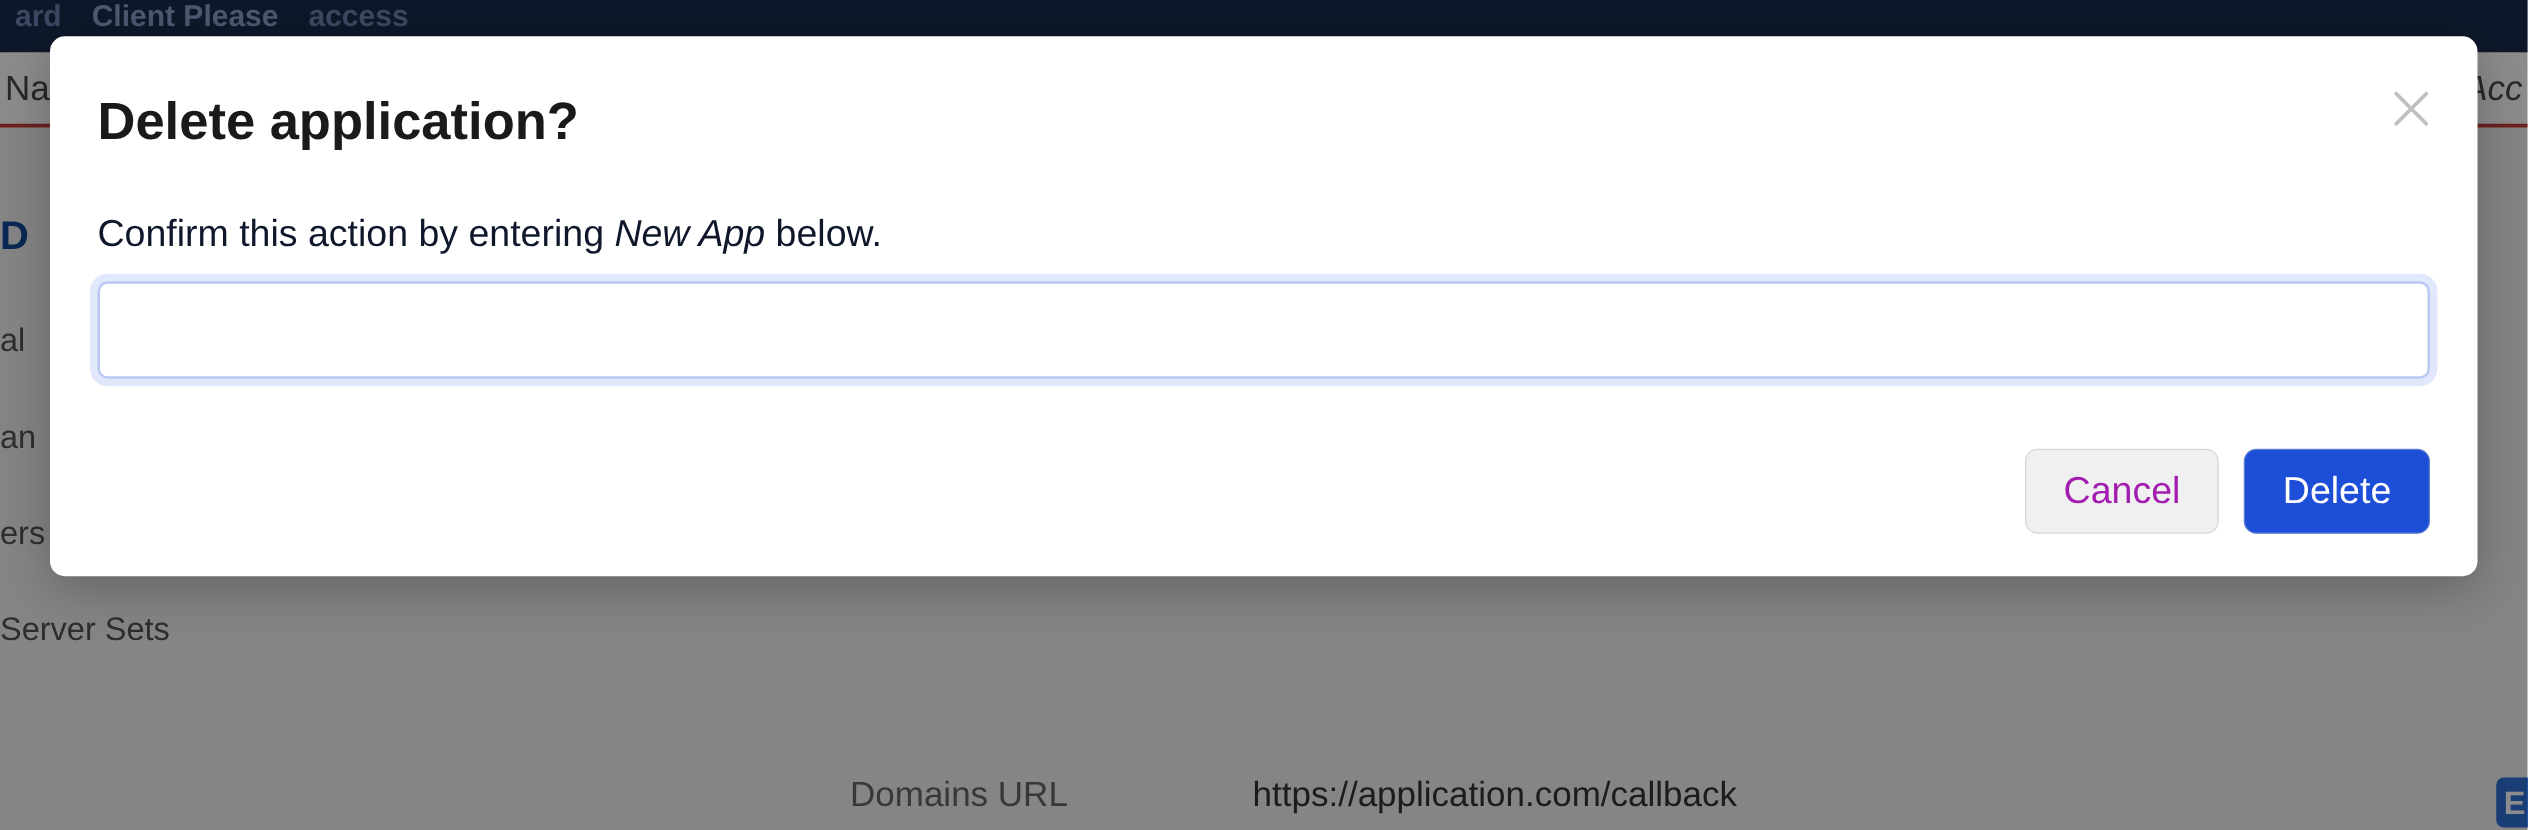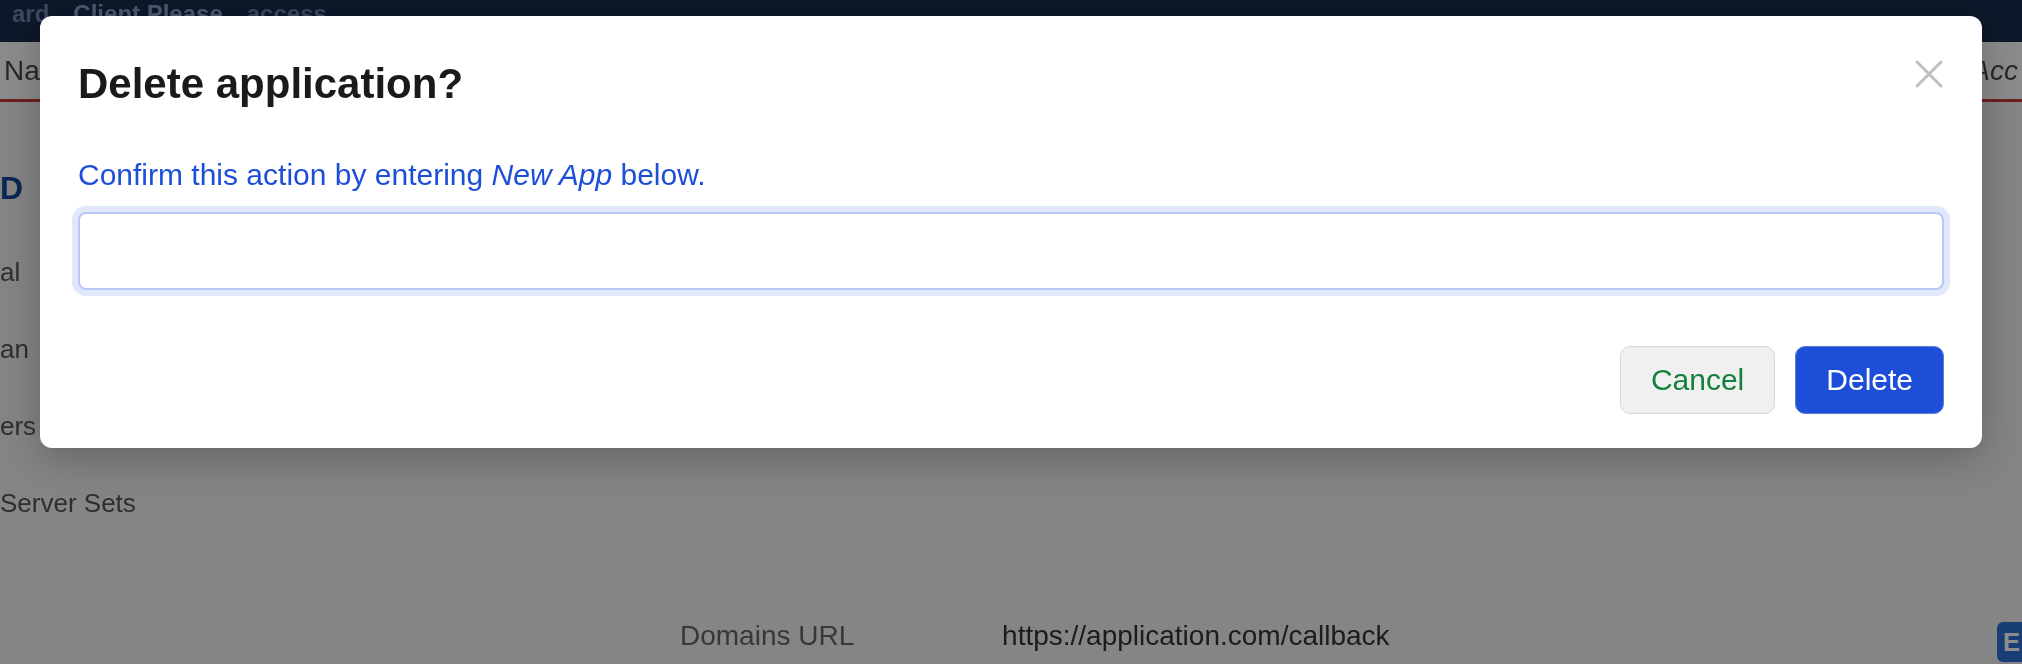--- a/index.html
+++ b/index.html
@@ -104,21 +104,21 @@
     }
     
     .overlay {
       position: absolute;
       inset: 0;
       background: rgba(0,0,0,0.45);
     }
     
     .modal {
       position: absolute;
-      top: 16px;
+      top: 29px;
       left: 40px;
       right: 40px;
       background: #ffffff;
       border-radius: 12px;
       padding: 38px 38px 34px 38px;
       box-shadow: 0 10px 40px rgba(0,0,0,0.25);
     }
     .modal .close {
       position: absolute;
       top: 38px;
@@ -139,21 +139,21 @@
     .modal .body {
       font-size: 30px;
       color: #222;
       line-height: 1.65;
     }
     .modal .body .bold {
       font-weight: 700;
     }
     .modal .confirm-line {
       font-size: 30px;
-      color: #1d4ed8;
+      color: #0f172a;
       margin-top: 36px;
       margin-bottom: 20px;
     }
     .modal .confirm-line .app-name {
       font-style: italic;
     }
     .modal .input {
       width: 100%;
       height: 78px;
       border: 2px solid #b9c9f3;
@@ -173,21 +173,21 @@
     .modal .btn {
       font-size: 30px;
       padding: 16px 30px;
       border-radius: 10px;
       cursor: pointer;
       border: 1px solid transparent;
     }
     .modal .btn-cancel {
       background: #f0f0f0;
       border-color: #d6d6d6;
-      color: #15803d;
+      color: #a21caf;
       margin-left: 16px;
     }
     .modal .btn-delete {
       background: #1d4ed8;
       color: #fff;
       border-color: #5c7fcf;
     }
   </style>
 </head>
 <body>

